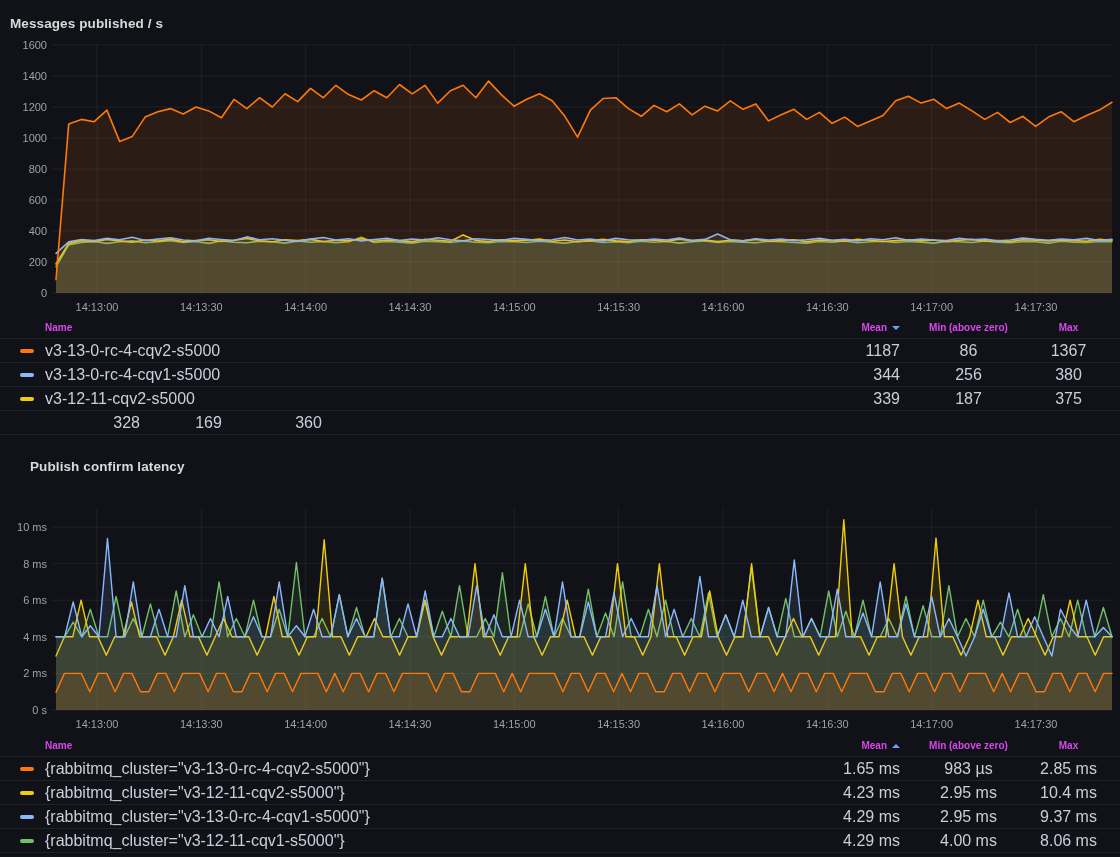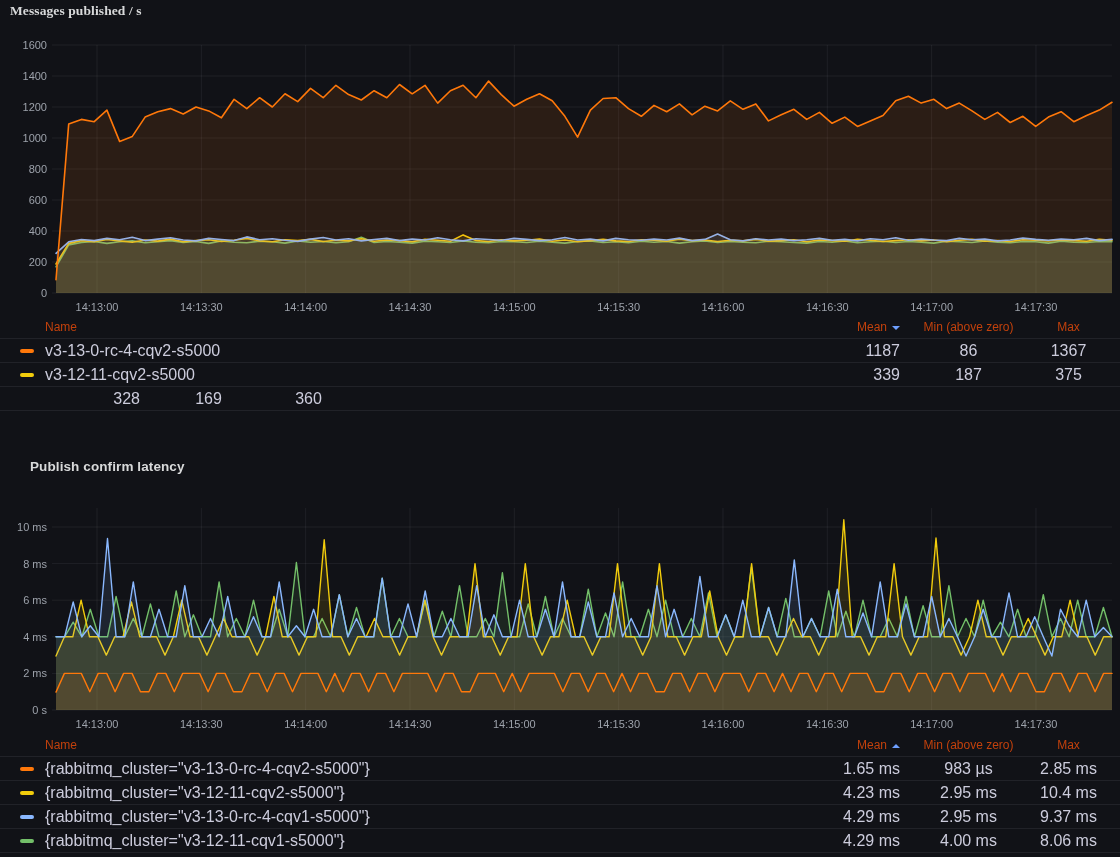--- a/index.html
+++ b/index.html
@@ -1,29 +1,29 @@
 <!DOCTYPE html>
 <html><head>
 <meta charset="utf-8">
 <style>
   html,body{margin:0;padding:0;background:#111217;width:1120px;height:857px;overflow:hidden;
     font-family:"Liberation Sans", sans-serif;-webkit-font-smoothing:antialiased;}
   .panel-title{position:absolute;left:10px;font-size:13.5px;font-weight:600;color:#D8D9DA;letter-spacing:.1px;}
-  #title-1{top:3px;font-family:Liberation Serif, serif;}
+  #title-1{top:16px;}
   #title-2{top:459px;padding-left:20px;}
   svg{position:absolute;left:0;display:block;}
   #chart-1{top:28px;}
   #chart-2{top:468px;}
   .tick-label{font-size:11px;fill:#9DA2AB;font-family:"Liberation Sans",sans-serif;}
   .legend{position:absolute;left:0;width:1120px;box-sizing:border-box;
     border-bottom:1px solid rgba(204,204,220,0.09);}
   #legend-1{top:316px;}
   #legend-2{top:734px;}
   .lg-row,.lg-head{display:flex;align-items:center;box-sizing:border-box;padding-left:20px;padding-right:20px;}
-  .lg-head{height:22px;color:#c2410c;font-size:12px;font-weight:400;}
+  .lg-head{height:22px;color:#d946ef;font-size:10px;font-weight:700;}
   .lg-row{height:24px;border-top:1px solid rgba(204,204,220,0.09);font-size:16px;color:#CCCCDC;}
   .c-name{flex:1;display:flex;align-items:center;min-width:0;}
   .c-name .nm{margin-left:11px;white-space:nowrap;overflow:hidden;text-overflow:ellipsis;cursor:pointer;}
   .lg-head .c-name{padding-left:25px;cursor:pointer;}
   .c-mean{width:120px;text-align:right;}
   .c-min{width:137px;text-align:center;}
   .c-max{width:63px;text-align:center;}
   .lg-head .c-mean,.lg-head .c-min,.lg-head .c-max{cursor:pointer;}
   .swatch{width:14px;height:4px;border-radius:2px;flex:0 0 14px;cursor:pointer;}
   .caret{display:inline-block;width:0;height:0;border-left:4px solid transparent;border-right:4px solid transparent;
@@ -94,20 +94,29 @@
       <div class="c-name">
         <span class="swatch" style="background: rgb(255, 120, 10);"></span>
         <span class="nm">v3-13-0-rc-4-cqv2-s5000</span>
       </div>
       <div class="c-mean">1187</div>
       <div class="c-min">86</div>
       <div class="c-max">1367</div>
     </div>
     <div class="lg-row">
       <div class="c-name">
+        <span class="swatch" style="background: rgb(138, 184, 255);"></span>
+        <span class="nm">v3-13-0-rc-4-cqv1-s5000</span>
+      </div>
+      <div class="c-mean">344</div>
+      <div class="c-min">256</div>
+      <div class="c-max">380</div>
+    </div>
+    <div class="lg-row">
+      <div class="c-name">
         <span class="swatch" style="background: rgb(242, 204, 12);"></span>
         <span class="nm">v3-12-11-cqv2-s5000</span>
       </div>
       <div class="c-mean">339</div>
       <div class="c-min">187</div>
       <div class="c-max">375</div>
     </div>
     <div class="lg-row">
       <div class="c-mean">328</div>
       <div class="c-min">169</div>

